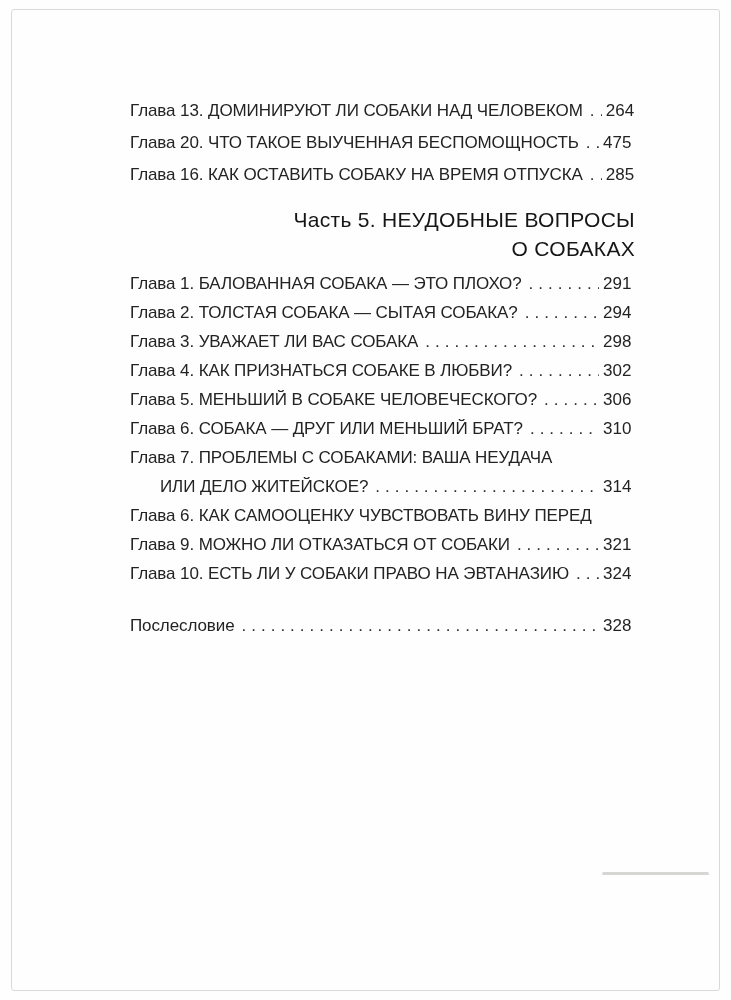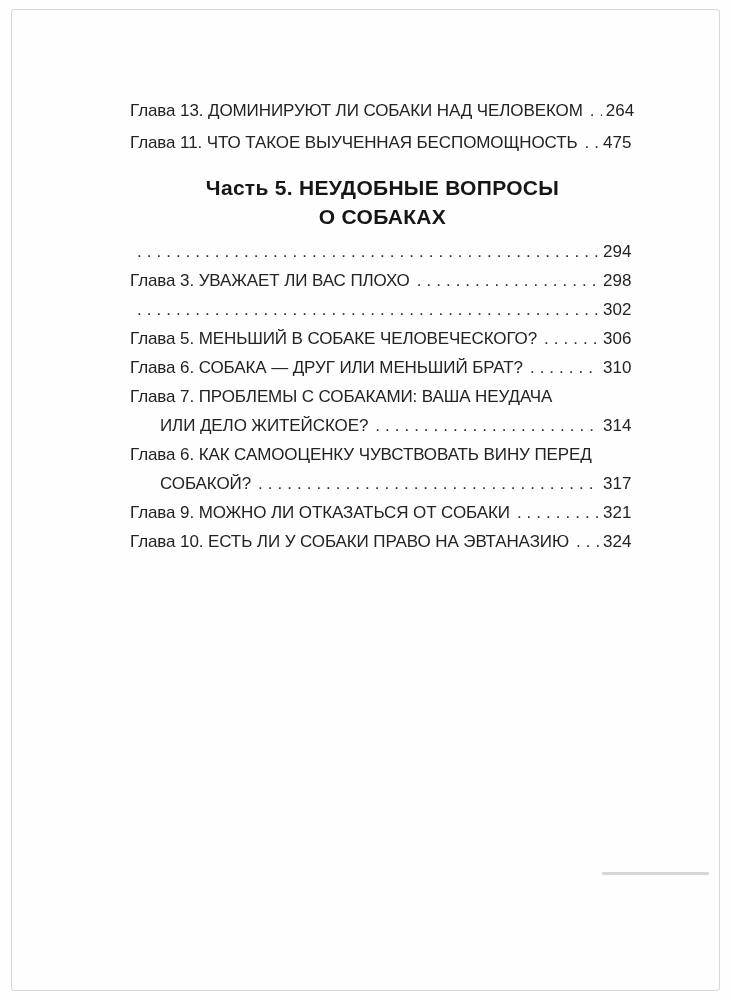--- a/index.html
+++ b/index.html
@@ -54,24 +54,24 @@
     content: "..................................................................................";
     letter-spacing: 5px;
     color: #2c2c2c;
   }
   .page-num {
     min-width: 32px;
   }
   .cont .entry-text { padding-left: 30px; }
   .section-heading {
     margin: 20px 0 11px 0;
-    text-align: center;
+    text-align: right;
     font-size: 21px;
     line-height: 29px;
-    font-weight: 700;
+    font-weight: 400;
     color: #161616;
     letter-spacing: 0.3px;
   }
   .afterword-row { margin-top: 32px !important; }
   .scan-artifact {
     position: absolute;
     left: 602px;
     top: 872px;
     width: 107px;
     height: 3px;
@@ -94,54 +94,78 @@
         <span class="entry-text">
           <span class="chapter-label">Глава 13.</span>
           <span class="chapter-title">ДОМИНИРУЮТ ЛИ СОБАКИ НАД ЧЕЛОВЕКОМ</span>
         </span>
         <span class="leader"></span>
         <span class="page-num">264</span>
       </div>
 
       <div class="toc-row">
         <span class="entry-text">
-          <span class="chapter-label">Глава 11.</span>
+          <span class="chapter-label">Глава 20.</span>
           <span class="chapter-title">ЧТО ТАКОЕ ВЫУЧЕННАЯ БЕСПОМОЩНОСТЬ</span>
         </span>
         <span class="leader"></span>
         <span class="page-num">475</span>
       </div>
 
 
+      <div class="toc-row">
+        <span class="entry-text">
+          <span class="chapter-label">Глава 16.</span>
+          <span class="chapter-title">КАК ОСТАВИТЬ СОБАКУ НА ВРЕМЯ ОТПУСКА</span>
+        </span>
+        <span class="leader"></span>
+        <span class="page-num">285</span>
+      </div>
 
     </div>
 
     <div class="section-heading">
       <div>Часть 5. НЕУДОБНЫЕ ВОПРОСЫ</div>
       <div>О СОБАКАХ</div>
     </div>
 
     <div class="group-part5">
 
-
-      <div class="toc-row">
+      <div class="toc-row">
+        <span class="entry-text">
+          <span class="chapter-label">Глава 1.</span>
+          <span class="chapter-title">БАЛОВАННАЯ СОБАКА — ЭТО ПЛОХО?</span>
+        </span>
+        <span class="leader"></span>
+        <span class="page-num">291</span>
+      </div>
+
+      <div class="toc-row">
+        <span class="entry-text">
+          <span class="chapter-label">Глава 2.</span>
+          <span class="chapter-title">ТОЛСТАЯ СОБАКА — СЫТАЯ СОБАКА?</span>
+        </span>
         <span class="leader"></span>
         <span class="page-num">294</span>
       </div>
 
       <div class="toc-row">
         <span class="entry-text">
           <span class="chapter-label">Глава 3.</span>
-          <span class="chapter-title">УВАЖАЕТ ЛИ ВАС ПЛОХО</span>
+          <span class="chapter-title">УВАЖАЕТ ЛИ ВАС СОБАКА</span>
         </span>
         <span class="leader"></span>
         <span class="page-num">298</span>
       </div>
 
       <div class="toc-row">
+        <span class="entry-text">
+          <span class="chapter-label">Глава 4.</span>
+          <span class="chapter-title">КАК ПРИЗНАТЬСЯ СОБАКЕ В ЛЮБВИ?</span>
+        </span>
         <span class="leader"></span>
         <span class="page-num">302</span>
       </div>
 
       <div class="toc-row">
         <span class="entry-text">
           <span class="chapter-label">Глава 5.</span>
           <span class="chapter-title">МЕНЬШИЙ В СОБАКЕ ЧЕЛОВЕЧЕСКОГО?</span>
         </span>
         <span class="leader"></span>
@@ -170,45 +194,45 @@
         <span class="leader"></span>
         <span class="page-num">314</span>
       </div>
 
       <div class="toc-row">
         <span class="entry-text">
           <span class="chapter-label">Глава 6.</span>
           <span class="chapter-title">КАК САМООЦЕНКУ ЧУВСТВОВАТЬ ВИНУ ПЕРЕД</span>
         </span>
       </div>
-      <div class="toc-row cont">
-        <span class="entry-text">
-          <span class="chapter-title">СОБАКОЙ?</span>
-        </span>
-        <span class="leader"></span>
-        <span class="page-num">317</span>
-      </div>
 
       <div class="toc-row">
         <span class="entry-text">
           <span class="chapter-label">Глава 9.</span>
           <span class="chapter-title">МОЖНО ЛИ ОТКАЗАТЬСЯ ОТ СОБАКИ</span>
         </span>
         <span class="leader"></span>
         <span class="page-num">321</span>
       </div>
 
       <div class="toc-row">
         <span class="entry-text">
           <span class="chapter-label">Глава 10.</span>
           <span class="chapter-title">ЕСТЬ ЛИ У СОБАКИ ПРАВО НА ЭВТАНАЗИЮ</span>
         </span>
         <span class="leader"></span>
         <span class="page-num">324</span>
       </div>
 
+      <div class="toc-row afterword-row">
+        <span class="entry-text">
+          <span class="chapter-title">Послесловие</span>
+        </span>
+        <span class="leader"></span>
+        <span class="page-num">328</span>
+      </div>
 
     </div>
 
   </div>
 
   <div class="scan-artifact"></div>
 </div>
 
 </body></html>

